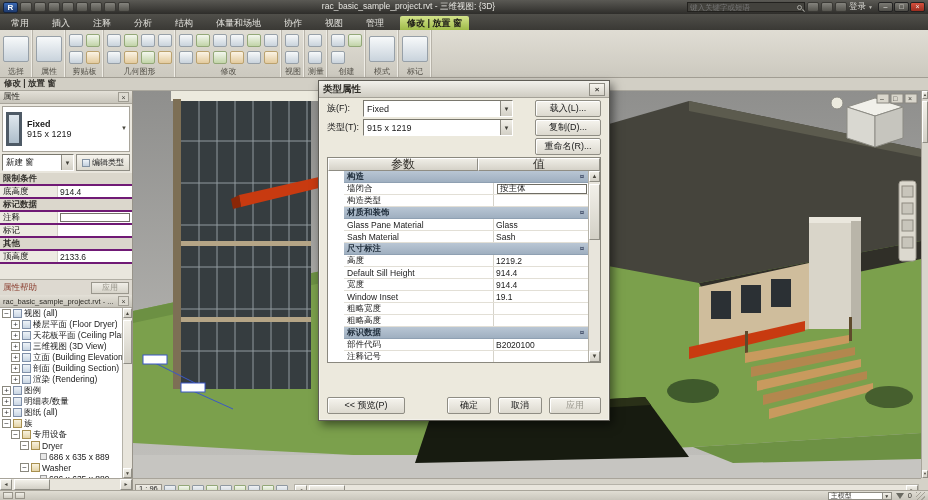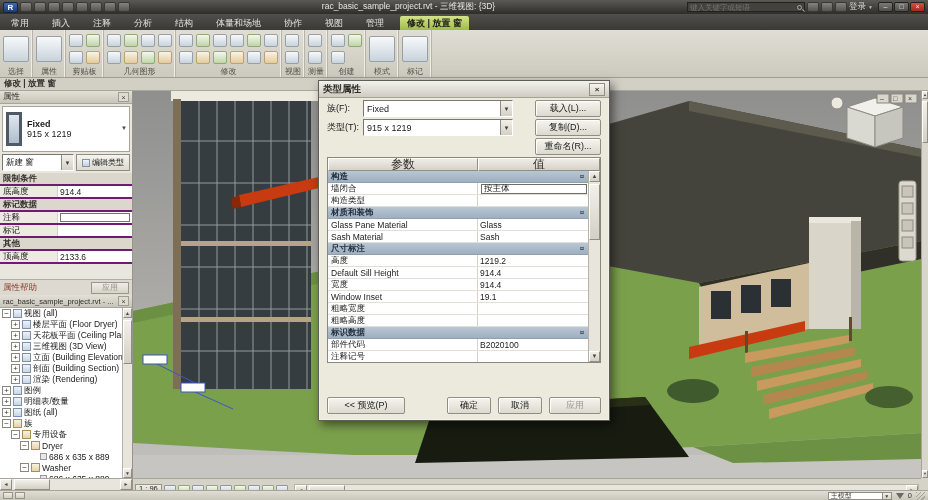--- a/index.html
+++ b/index.html
@@ -115,21 +115,21 @@
   .fieldrow{display:flex;align-items:center;margin:2px 8px 0;font-size:9px;}
   .fieldrow label{width:36px;flex:none;}
   .combo{position:relative;width:150px;height:17px;background:#fff;border:1px solid;border-color:#7a786e #fff #fff #7a786e;display:flex;align-items:center;padding-left:3px;font-size:9px;flex:none;}
   .dlg-btn{margin-left:auto;width:66px;height:17px;background:linear-gradient(#f6f4ee,#dcd9cf);border:1px solid #8f8d84;border-radius:2px;font-size:9px;display:flex;align-items:center;justify-content:center;box-shadow:inset 1px 1px 0 #fff;flex:none;}
   .tp-label{margin:7px 8px 2px;font-size:9px;}
   .tp-table{position:relative;margin:2px 8px 0;height:206px;border:1px solid #8a887e;background:#fff;overflow:hidden;}
   .tp-head{display:flex;height:13px;}
   .tp-h{background:linear-gradient(#efede6,#d5d2c8);border:1px solid;border-color:#fff #8f8d84 #8f8d84 #fff;font-size:12px;display:flex;align-items:center;justify-content:center;color:#33312c;}
   .tp-h1{width:150px;flex:none;}
   .tp-h2{flex:1;}
-  .tp-rowswrap{position:absolute;top:13px;left:0;right:12px;bottom:0;overflow:hidden;}
+  .tp-rowswrap{position:absolute;top:13px;left:0;right:12px;bottom:0;overflow:hidden;padding-left:16px;}
   .tp-row{height:12px;display:flex;align-items:stretch;font-size:8.5px;border-bottom:1px solid #e2dfd6;background:#fff;}
   .tp-row.tpgroup{background:linear-gradient(#b9c6d4,#9fafc0);font-weight:bold;color:#22303e;align-items:center;border-bottom:1px solid #8fa0b2;}
   .tp-gl{flex:1;padding-left:3px;}
   .tp-pin{width:12px;text-align:center;color:#44506a;font-size:8px;flex:none;}
   .tp-c1{width:150px;flex:none;padding-left:3px;border-right:1px solid #d6d3ca;display:flex;align-items:center;}
   .tp-c2{flex:1;padding-left:2px;display:flex;align-items:center;}
   .tp-edit{flex:1;margin:0 1px;border:1px solid #6f6d64;background:#fff;height:10px;display:flex;align-items:center;padding-left:2px;}
   .tp-vscroll{position:absolute;top:13px;right:0;bottom:0;width:12px;background:#e8e5dc;border-left:1px solid #b5b2a8;display:flex;flex-direction:column;}
   .tp-vscroll .sb-btn{height:11px;font-size:6px;line-height:9px;}
   .tp-vscroll .sb-thumb{height:56px;}

